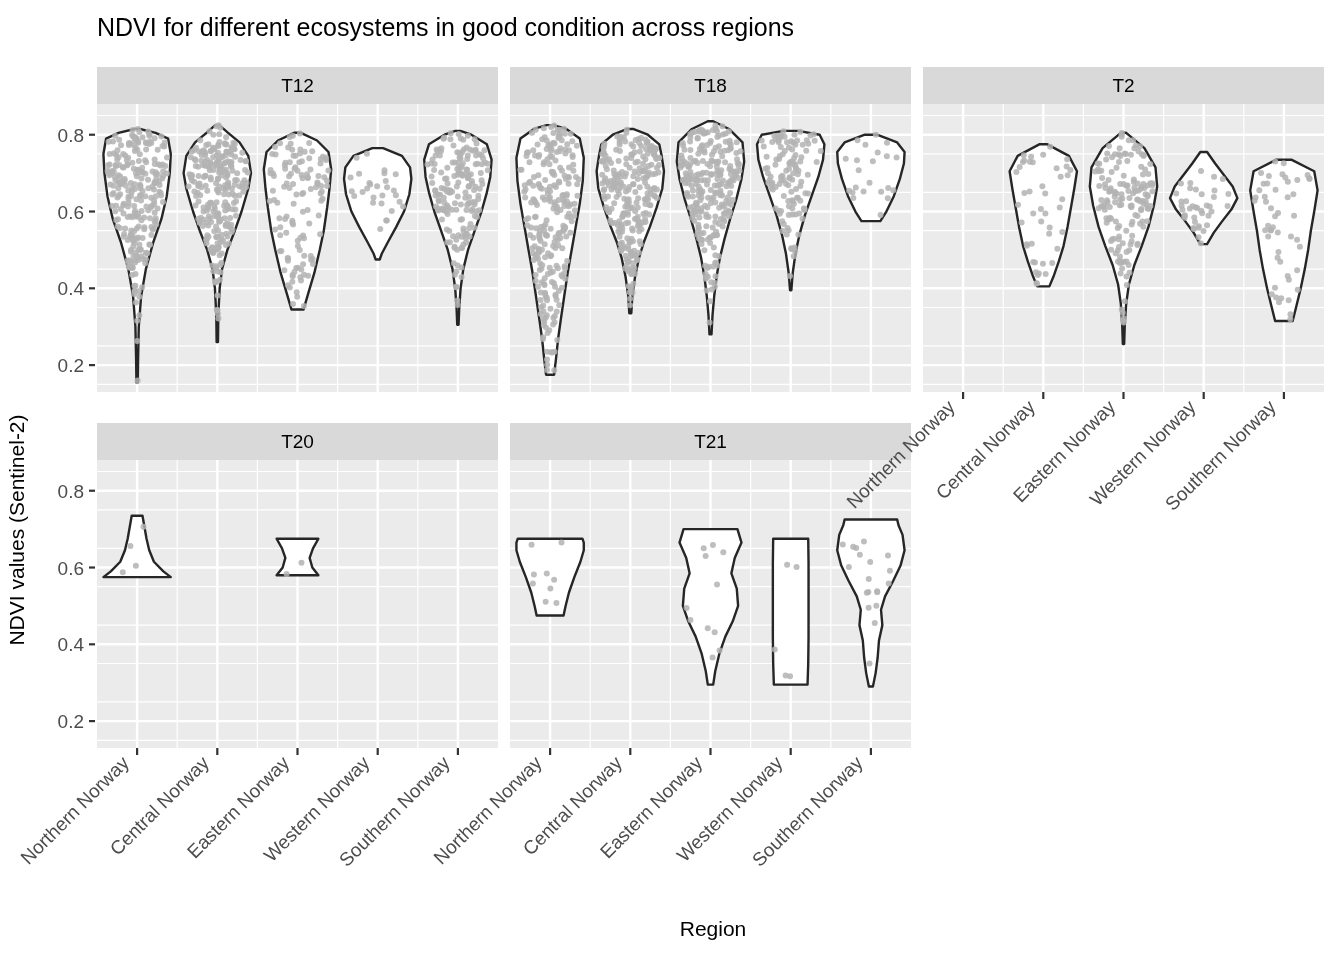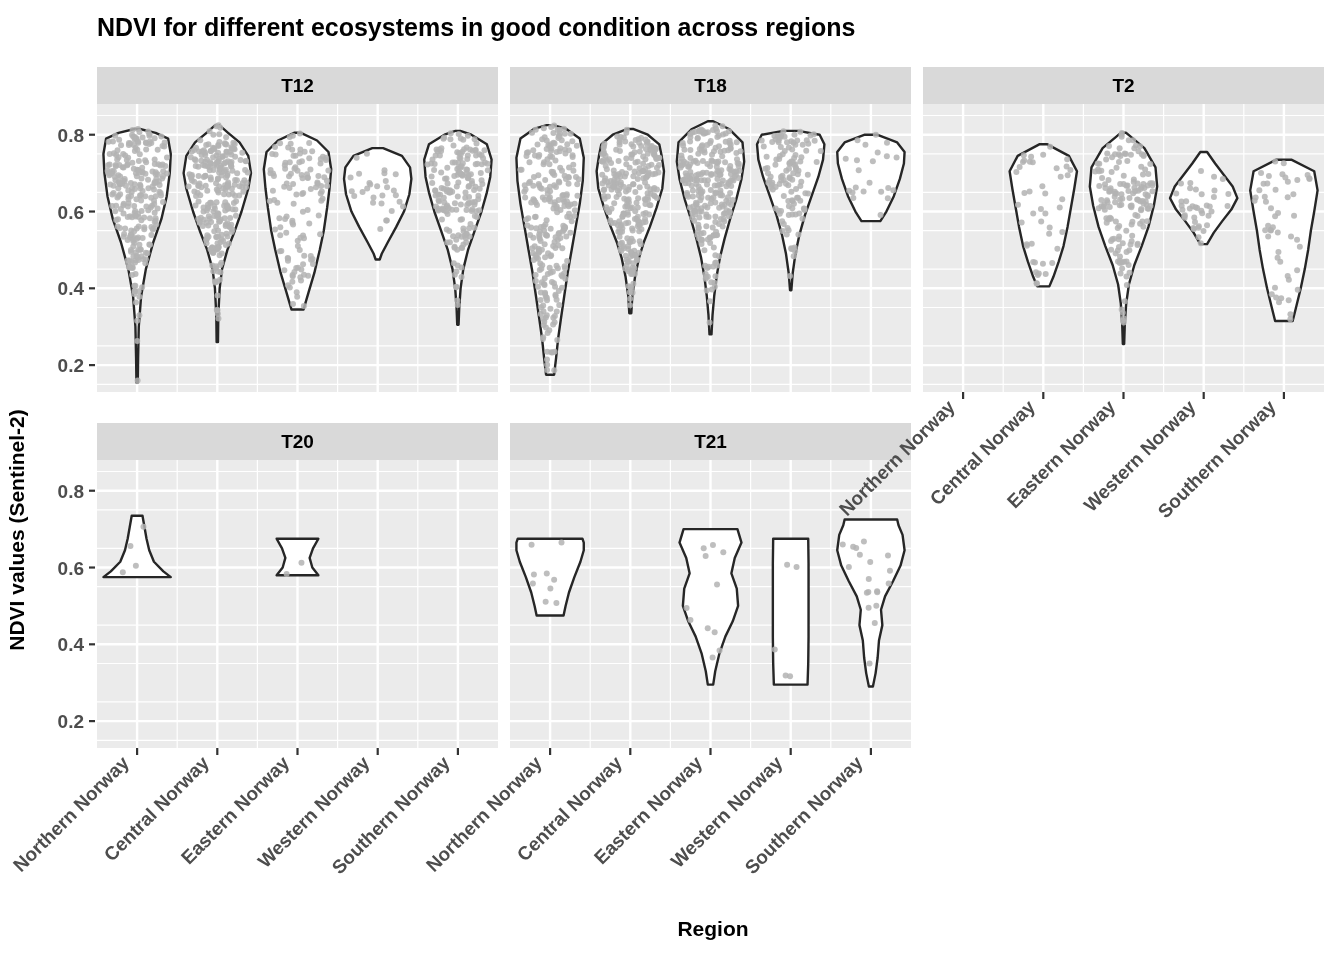--- a/index.html
+++ b/index.html
@@ -2,21 +2,21 @@
 <html><head>
 <meta charset="utf-8">
 <style>
   html,body{margin:0;padding:0;}
   body{
     width:1344px;height:960px;
     background:#ffffff;
     font-family:"Liberation Sans", sans-serif;
     overflow:hidden;
   }
-  #root{position:relative;width:1344px;height:960px;font-weight:bold;}
+  #root{position:relative;width:1344px;height:960px;}
   svg{display:block;}
   .ttl{font-size:25px;fill:#000000;font-family:"Liberation Sans",sans-serif;}
   .axlab{font-size:21px;fill:#000000;font-family:"Liberation Sans",sans-serif;}
   .ticklab{font-size:19px;fill:#4d4d4d;font-family:"Liberation Sans",sans-serif;}
   .xticklab{font-size:19px;fill:#4d4d4d;font-family:"Liberation Sans",sans-serif;}
   .striplab{font-size:19px;fill:#000000;font-family:"Liberation Sans",sans-serif;}
 </style>
 </head>
 <body>
 

